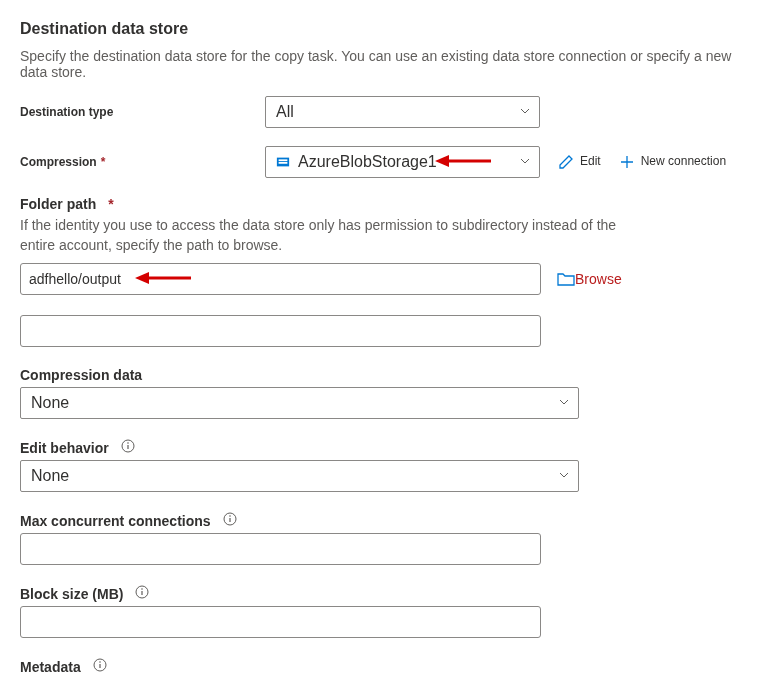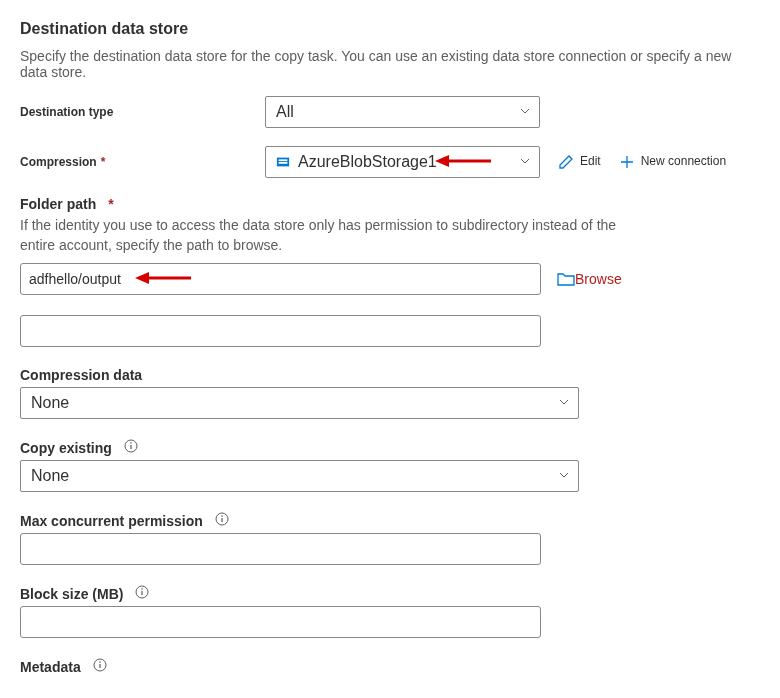--- a/index.html
+++ b/index.html
@@ -232,21 +232,21 @@
         <svg width="12" height="12" viewBox="0 0 12 12">
             <path d="M2 4 L6 8 L10 4" stroke="#605e5c" stroke-width="1" fill="none"></path>
           </svg>
       </span>
     </div>
   </div>
 </div>
 
 <div class="field-block">
   <div class="field-label-block">
-    <span>Copy existing</span>
+    <span>Edit behavior</span>
     <span class="info-icon">
       <svg width="14" height="14" viewBox="0 0 14 14">
           <circle cx="7" cy="7" r="6" fill="none" stroke="#605e5c" stroke-width="1"></circle>
           <circle cx="7" cy="4" r="0.8" fill="#605e5c"></circle>
           <rect x="6.4" y="6" width="1.2" height="4" fill="#605e5c"></rect>
         </svg>
     </span>
   </div>
   <div class="select-wrap-full">
     <div class="pseudo-select">
@@ -255,21 +255,21 @@
         <svg width="12" height="12" viewBox="0 0 12 12">
             <path d="M2 4 L6 8 L10 4" stroke="#605e5c" stroke-width="1" fill="none"></path>
           </svg>
       </span>
     </div>
   </div>
 </div>
 
 <div class="field-block">
   <div class="field-label-block">
-    <span>Max concurrent permission</span>
+    <span>Max concurrent connections</span>
     <span class="info-icon">
       <svg width="14" height="14" viewBox="0 0 14 14">
           <circle cx="7" cy="7" r="6" fill="none" stroke="#605e5c" stroke-width="1"></circle>
           <circle cx="7" cy="4" r="0.8" fill="#605e5c"></circle>
           <rect x="6.4" y="6" width="1.2" height="4" fill="#605e5c"></rect>
         </svg>
     </span>
   </div>
   <input type="text" class="text-input" value="" style="">
 </div>

